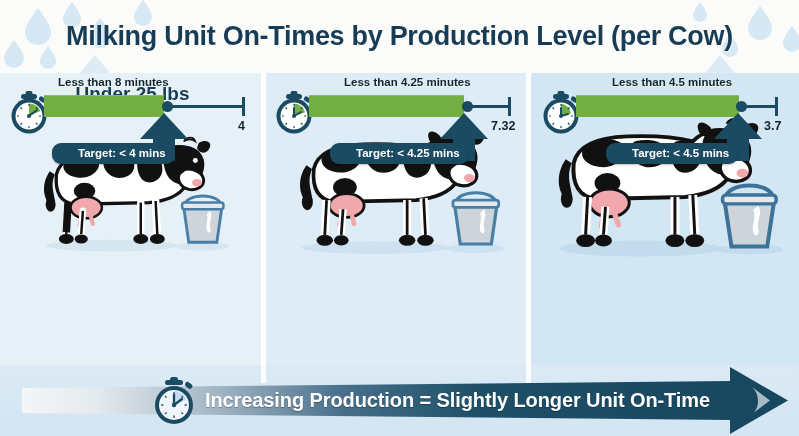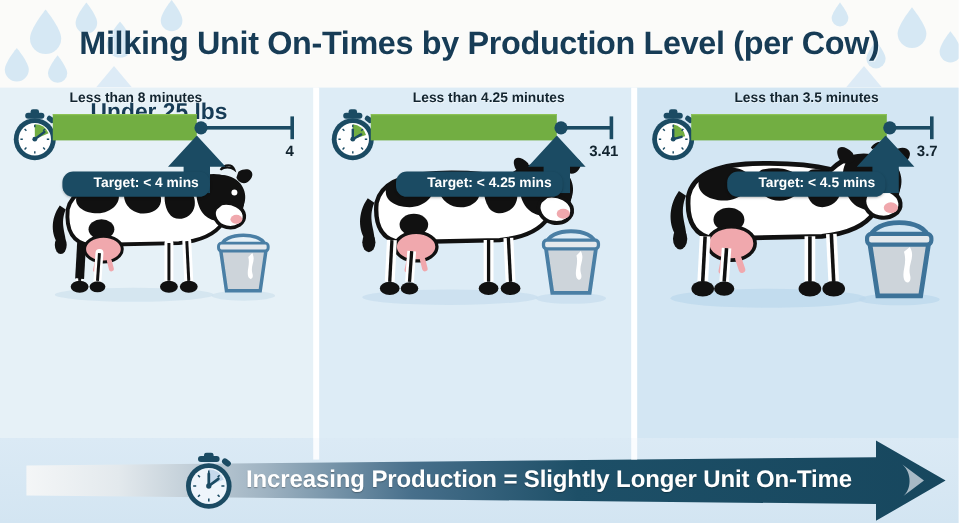--- a/index.html
+++ b/index.html
@@ -315,21 +315,21 @@
               <path d="M31.5 34.5 L30 33"></path>
           </g>
           <path d="M23 26 L30 22" stroke="#1b4b63" stroke-width="2" stroke-linecap="round"></path>
           <path d="M23 26 L23 18" stroke="#1b4b63" stroke-width="2" stroke-linecap="round"></path>
           <circle cx="23" cy="26" r="2" fill="#1b4b63"></circle>
         </svg>
         <div class="bar-green" style="left:44px; top:22px; width:155px;"></div>
         <div class="bar-line" style="left:199px; top:32px; width:46px;"></div>
         <div class="bar-dot" style="left:197px; top:28px;"></div>
         <div class="bar-endtick" style="left:243px; top:24px;"></div>
-        <div class="bar-endval" style="left:226px; top:46px;">3.41</div>
+        <div class="bar-endval" style="left:226px; top:46px;">7.32</div>
         <svg class="up-arrow" style="left:173px; top:40px;" width="52" height="48" viewBox="0 0 52 48">
           <path d="M26 0 L50 26 L37 26 L37 48 L15 48 L15 26 L2 26 Z" fill="#1b4b63"></path>
         </svg>
         <div class="target-pill" style="left:65px; top:70px;">Target: &lt; 4.25 mins</div>
       </div>
     </div>
 
     <div class="panel p3">
 
       <div class="cow-wrap" style="top:38px;">
@@ -373,21 +373,21 @@
           <g>
             <path d="M191 88 C191 70 239 70 239 88" fill="none" stroke="#3d7399" stroke-width="4"></path>
             <path d="M190 90 L240 90 L233 136 L197 136 Z" fill="#cdd4da" stroke="#3d7399" stroke-width="4"></path>
             <rect x="188" y="84" width="54" height="9" rx="3.5" fill="#e4e9ed" stroke="#3d7399" stroke-width="3.5"></rect>
             <path d="M224 95 C229 104 222 109 224 118 C226 125 221 127 219 122 C217 115 222 109 219 99 Z" fill="#fff"></path>
           </g>
         </svg>
       </div>
 
       <div class="gauge">
-        <div class="gauge-label" style="left:82px; top:3px;">Less than 3.5 minutes</div>
+        <div class="gauge-label" style="left:82px; top:3px;">Less than 4.5 minutes</div>
         <svg style="position:absolute; left:8px; top:17px;" width="46" height="46" viewBox="0 0 46 46">
           <rect x="19.5" y="1" width="7" height="6" rx="2" fill="#1b4b63"></rect>
           <rect x="15" y="4" width="16" height="5" rx="2.5" fill="#1b4b63"></rect>
           <rect x="33" y="7" width="7" height="4.5" rx="2" fill="#1b4b63" transform="rotate(35 36 9)"></rect>
           <circle cx="23" cy="26" r="17.5" fill="#1b4b63"></circle>
           <circle cx="23" cy="26" r="13.5" fill="#ffffff"></circle>
           <path d="M23 26 L23 13.5 A12.5 12.5 0 0 1 33 23.5 Z" fill="#72ae42"></path>
           <g stroke="#1b4b63" stroke-width="1.2">
             <path d="M23 14 L23 16"></path>
               <path d="M23 36 L23 38"></path>

